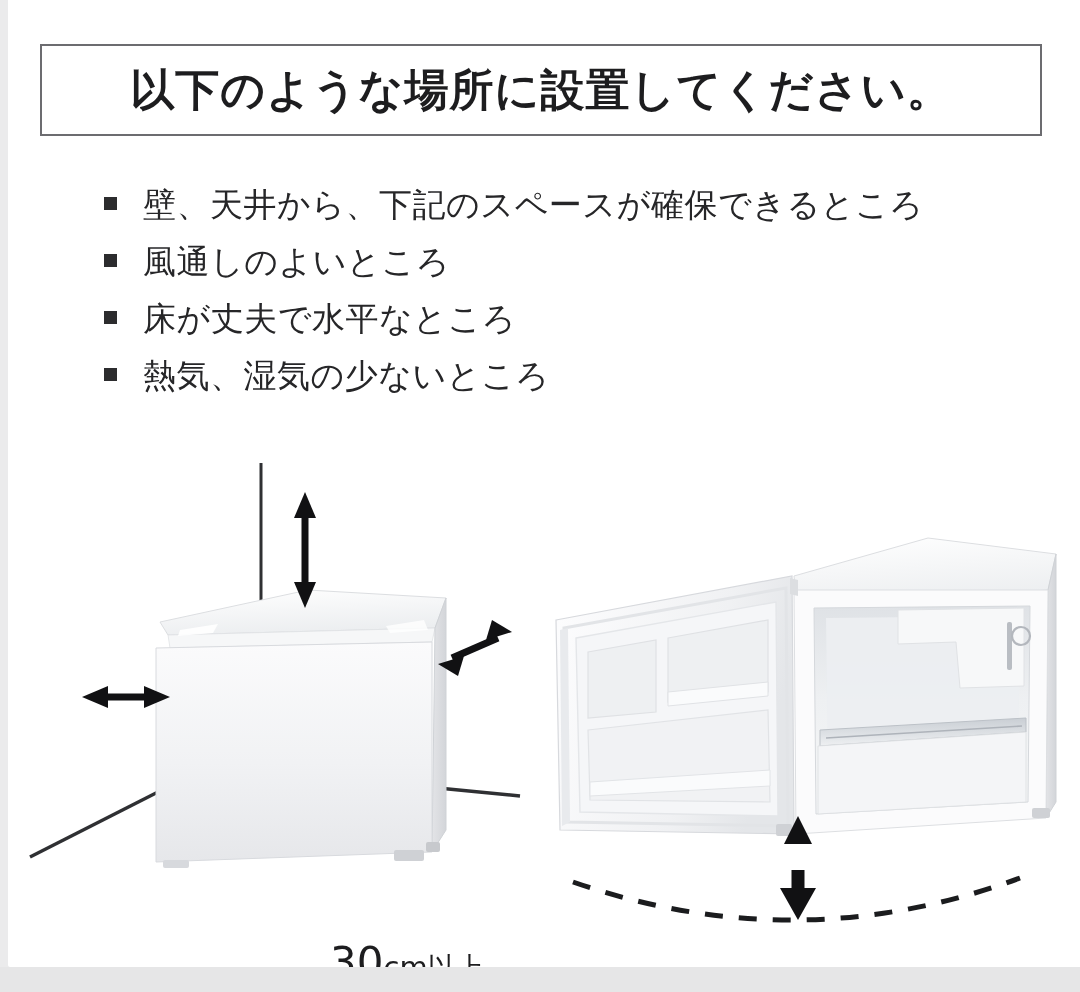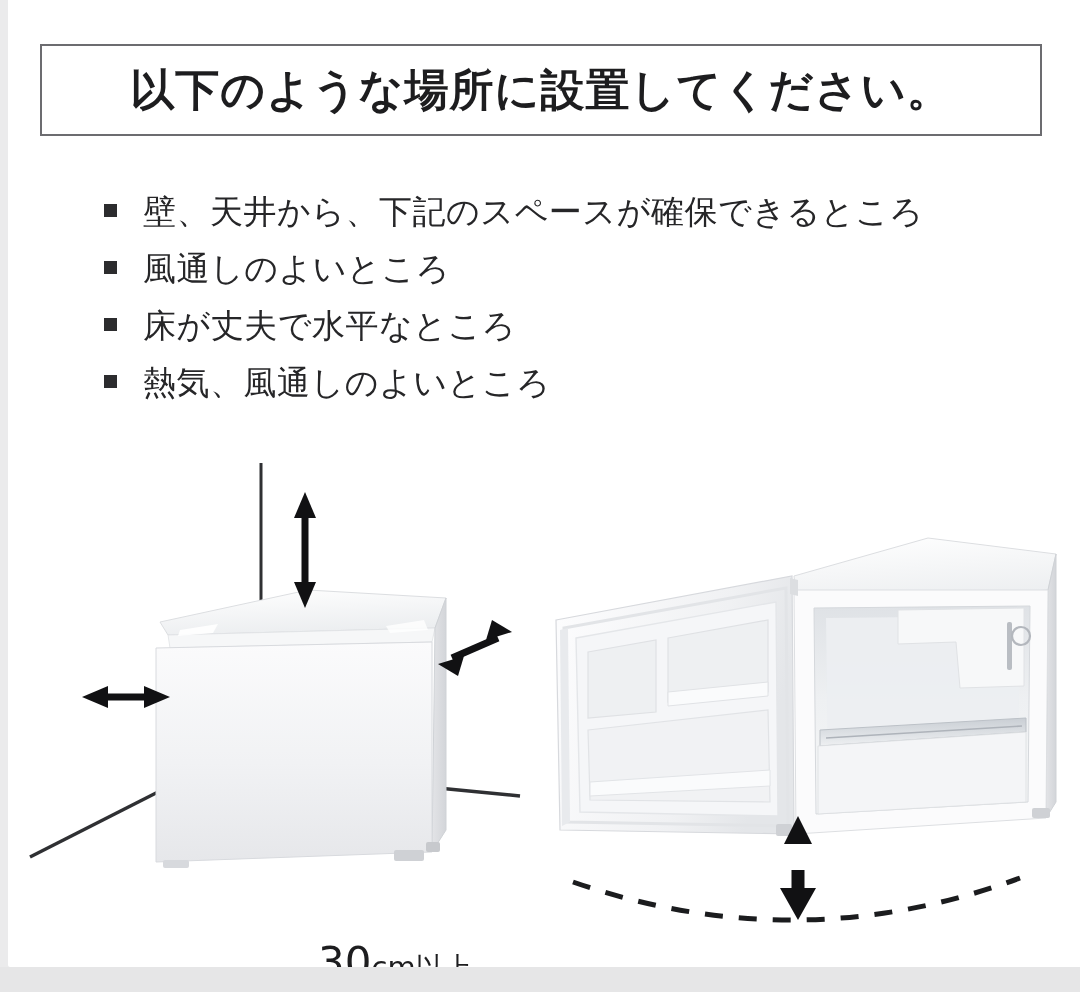--- a/index.html
+++ b/index.html
@@ -96,21 +96,20 @@
     flex: 0 0 auto;
     position: relative;
     top: -6px;
   }
   .bullet-label {
     font-size: 33px;
     color: #262628;
     line-height: 1;
     letter-spacing: 0.5px;
     white-space: nowrap;
-    margin-top: 7px;
   }
 
   
   #diagram {
     position: absolute;
     left: 0;
     top: 430px;
     width: 1062px;
     height: 537px;
   }
@@ -120,21 +119,21 @@
   }
 
   
   .dim {
     position: absolute;
     color: #1d1d1f;
     line-height: 1;
     white-space: nowrap;
     font-weight: 400;
   }
-  .dim .num { font-size: 42px; }
+  .dim .num { font-size: 42px; margin-left: 12px; }
   .dim .unit { font-size: 29px; }
   .dim .cond { font-size: 28px; }
 
   #dim-30 { left: 310px; top: 512px; }
 </style>
 </head>
 <body>
 
 <div id="page">
 
@@ -156,21 +155,21 @@
         <span class="bullet-label">風通しのよいところ</span>
       </div>
 
       <div class="bullet-row">
         <span class="bullet-mark"></span>
         <span class="bullet-label">床が丈夫で水平なところ</span>
       </div>
 
       <div class="bullet-row">
         <span class="bullet-mark"></span>
-        <span class="bullet-label">熱気、風通しのよいところ</span>
+        <span class="bullet-label">熱気、湿気の少ないところ</span>
       </div>
 
     </div>
 
     <div id="diagram">
 
       <svg width="1062" height="537" viewBox="0 0 1062 537">
         <defs>
           <linearGradient id="gFront" x1="0" y1="0" x2="0" y2="1">
             <stop offset="0%" stop-color="#fbfbfc"></stop>

